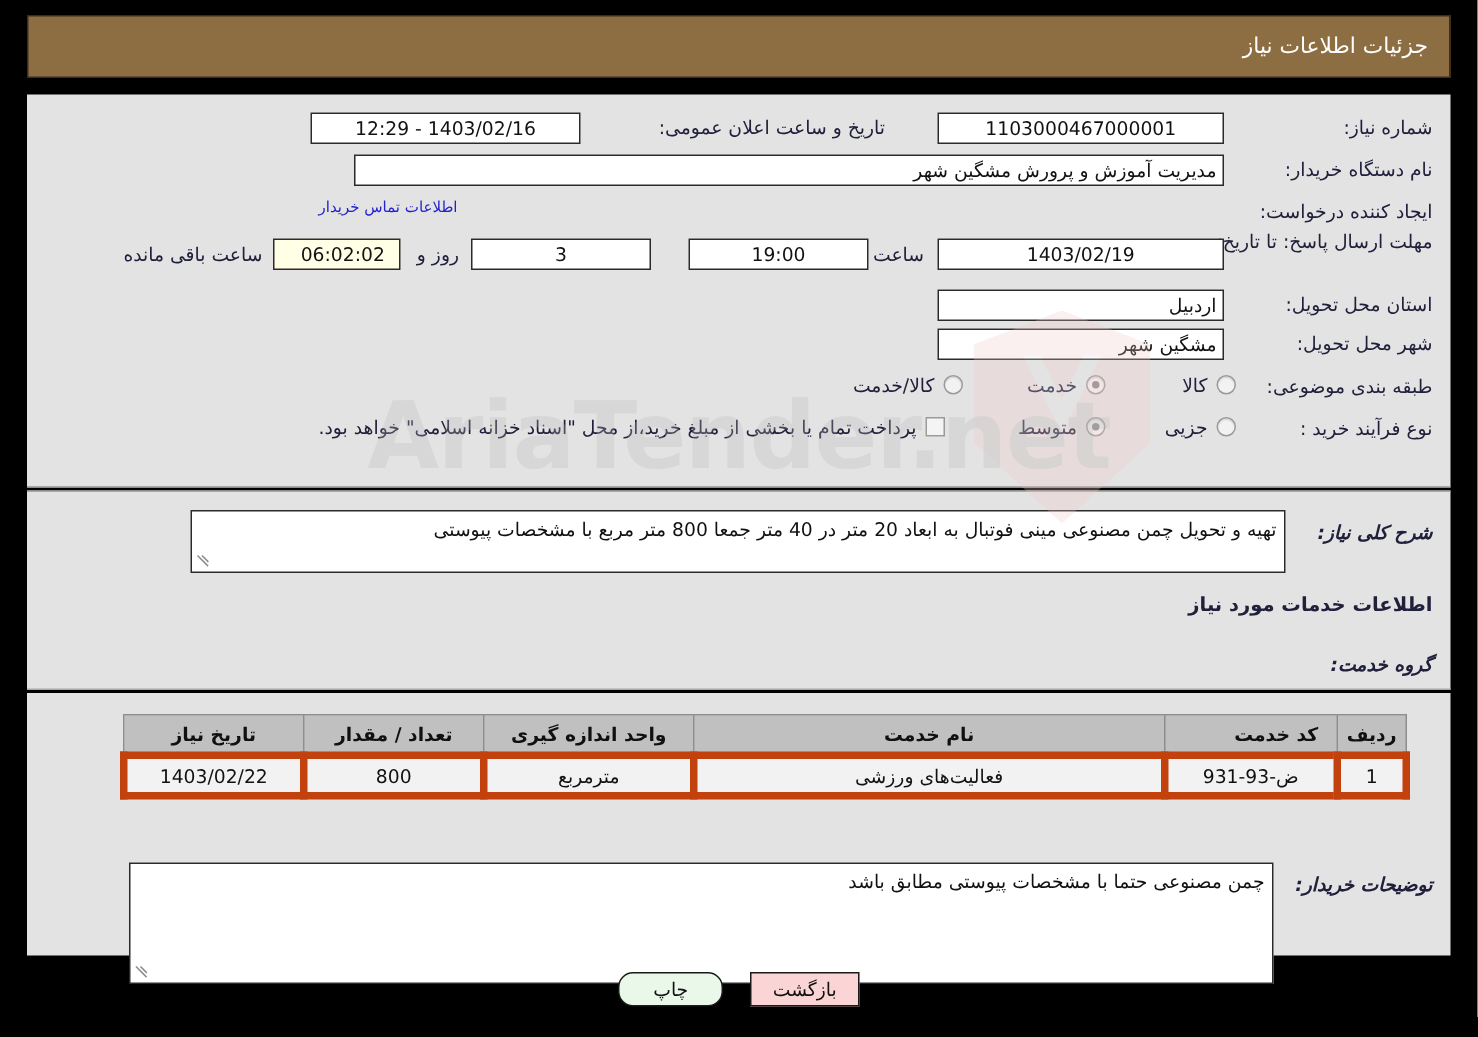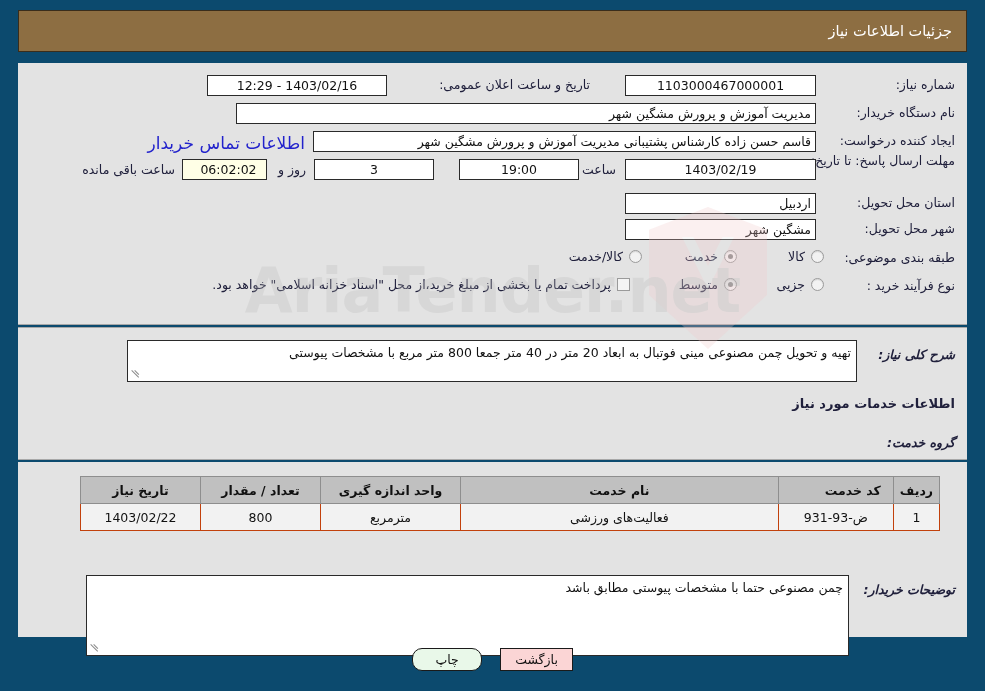--- a/index.html
+++ b/index.html
@@ -9,21 +9,21 @@
     width: 985px; height: 691px;
     background: #e3e3e3;
     font-family: "DejaVu Sans", "Liberation Sans", sans-serif;
     font-size: 12px;
     color: #1a1a1a;
     overflow: hidden;
   }
   .page {
     position: relative;
     width: 985px; height: 691px;
-    background: #0c4a6e;
+    background: #000000;
     direction: rtl;
   }
 
   
   .titlebar {
     position: absolute;
     top: 10px; right: 18px; left: 18px;
     height: 42px;
     background: #8d6e42;
     border: 1px solid #3a2d1b;
@@ -110,21 +110,21 @@
     padding: 0 4px;
     text-align: center;
     overflow: hidden;
     white-space: nowrap;
   }
   .fld.right { text-align: right; }
   .fld.cream { background: #ffffe6; padding-left: 12px; }
 
   .link {
     color: #2222cc;
-    font-size: 17px;
+    font-size: 10px;
     cursor: pointer;
     white-space: nowrap;
   }
 
   
   .radiogrp { display: flex; align-items: center; gap: 6px; }
   .radio {
     width: 13px; height: 13px;
     border-radius: 50%;
     border: 1px solid #9a9a9a;
@@ -204,21 +204,21 @@
     border: 1px solid #8e8e8e;
     color: #101010;
     font-weight: bold;
     height: 27px;
     padding: 0 6px;
     text-align: center;
     white-space: nowrap;
   }
   table.grid td {
     background: #f2f2f2;
-    border: 1px solid #c2410c;
+    border: 5px solid #c2410c;
     height: 27px;
     padding: 0 6px;
     text-align: center;
     color: #111;
     white-space: nowrap;
   }
 
   
   .btnbar {
     position: absolute;
@@ -264,21 +264,20 @@
     <div class="fld" style="position:absolute; top:12px; right:580px; width:180px;">1403/02/16 - 12:29</div>
 
     <div class="row" style="top:42px; right:12px;">
       <span class="lbl">نام دستگاه خریدار:</span>
     </div>
     <div class="fld right" style="position:absolute; top:40px; right:151px; width:580px;">مدیریت آموزش و پرورش مشگین شهر</div>
 
     <div class="row" style="top:70px; right:12px;">
       <span class="lbl">ایجاد کننده درخواست:</span>
     </div>
-    <div class="fld right" style="position:absolute; top:68px; right:151px; width:503px;">قاسم  حسن زاده کارشناس پشتیبانی مدیریت آموزش و پرورش مشگین شهر</div>
     <span class="link" style="position:absolute; top:70px; right:662px;">اطلاعات تماس خریدار</span>
 
     <div class="row" style="top:90px; right:12px; max-width:130px; white-space:normal; line-height:15px; display:block;">
       <span class="lbl">مهلت ارسال پاسخ: تا تاریخ:</span>
     </div>
     <div class="fld" style="position:absolute; top:96px; right:151px; width:191px;">1403/02/19</div>
     <span class="lbl" style="position:absolute; top:99px; right:351px;">ساعت</span>
     <div class="fld" style="position:absolute; top:96px; right:388px; width:120px;">19:00</div>
     <div class="fld" style="position:absolute; top:96px; right:533px; width:120px;">3</div>
     <span class="lbl" style="position:absolute; top:99px; right:661px;">روز و</span>

